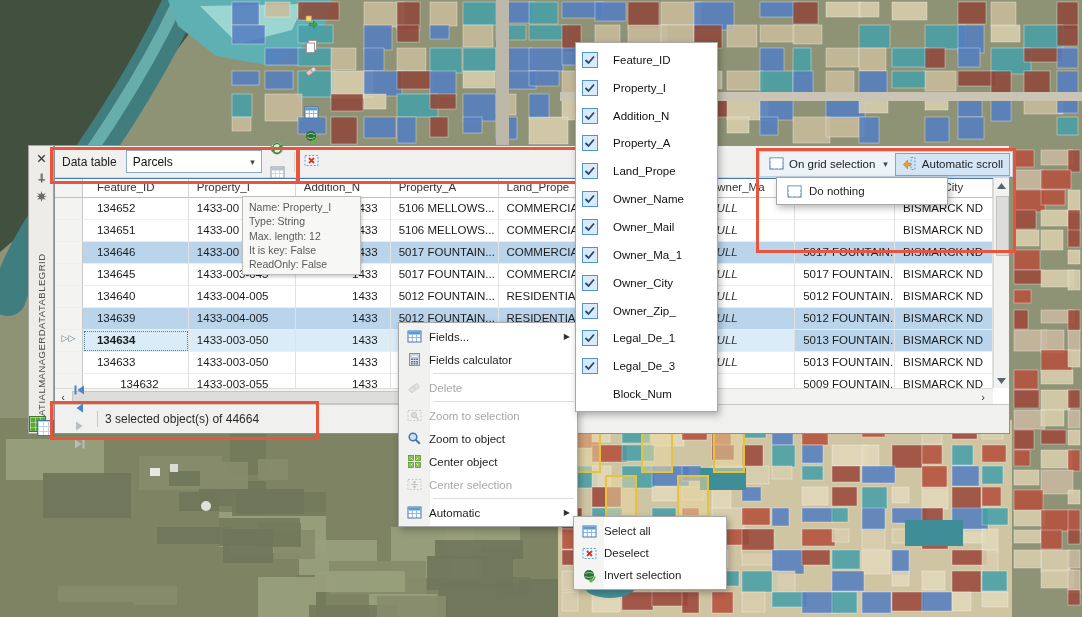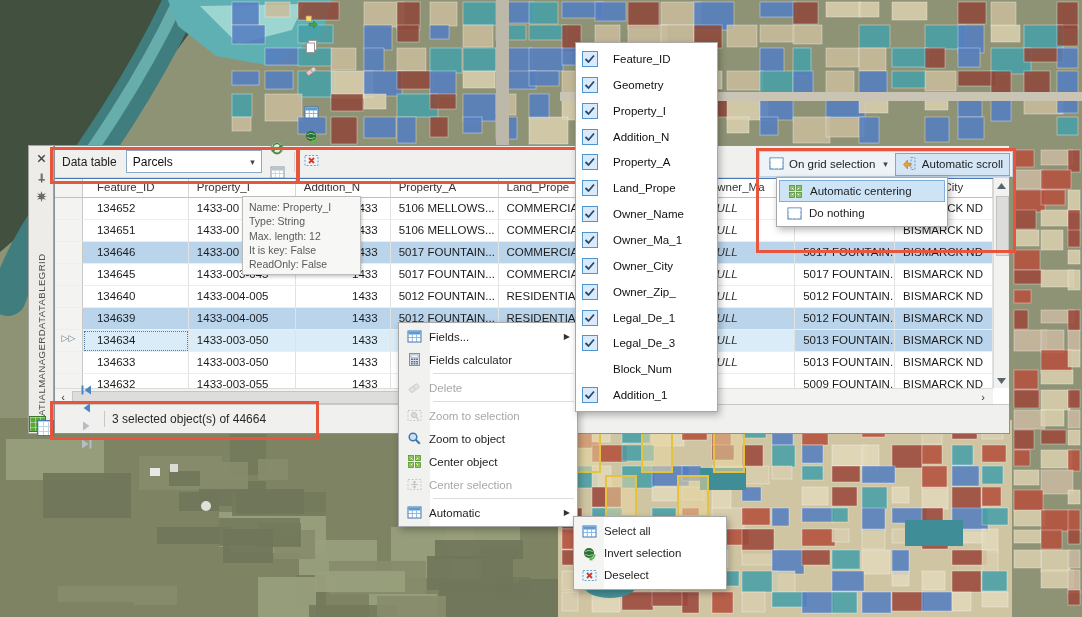--- a/index.html
+++ b/index.html
@@ -45,41 +45,41 @@
   .gc{box-sizing:border-box;border-right:1px solid #e2e2e0;border-bottom:1px solid #ededeb;
       height:22px;font-size:11.5px;color:#1c1c1c;white-space:nowrap;overflow:hidden;
       padding:4px 6px 0 8px;}
   .th{height:19px;padding-top:2px;color:#333;border-bottom:1px solid #c0c0bc;border-right:1px solid #d6d6d2;background:#fff;}
   .ind{background:#f3f3f1;border-right:1px solid #c8c8c4;text-align:center;padding:3px 0 0 0;
        font-size:9px;color:#6a7a86;}
   .num{text-align:right;padding-right:12px;}
   .padL{padding-left:14px;}
   .sel{background:#b9d4eb;}
   .cur{background:#d9ecf7;}
-  .focus-cell{outline:1px dotted #5a7a9a;outline-offset:-2px;}
+  .focus-cell{outline:1px dotted #5a7a9a;outline-offset:-2px;font-weight:bold;}
   .null-italic{font-style:italic;color:#333;}
 
   
   #vscroll{position:absolute;left:938px;top:32px;width:16px;height:210px;background:#f2f2f0;
            border-left:1px solid #d8d8d4;box-sizing:border-box;}
   .vs-btn{position:absolute;left:0;width:15px;height:15px;display:flex;align-items:center;
           justify-content:center;cursor:pointer;}
   #vs-thumb{position:absolute;left:2px;top:18px;width:11px;height:58px;background:#dcdcda;
             border:1px solid #c2c2be;cursor:pointer;}
   #hscroll{position:absolute;left:0;top:242px;width:938px;height:16px;background:#f3f3f1;
            border-top:1px solid #dcdcd8;box-sizing:border-box;}
   .hs-btn{position:absolute;top:0;width:16px;height:15px;display:flex;align-items:center;
           justify-content:center;font-size:11px;color:#333;cursor:pointer;}
   #hs-thumb{position:absolute;left:17px;top:2px;width:560px;height:11px;background:#dddddb;
             border:1px solid #c6c6c2;cursor:pointer;}
 
   
   #status{position:absolute;left:0;top:258px;width:100%;height:29px;background:#f0f0ee;
           border-top:1px solid #c8c8c4;box-sizing:border-box;display:flex;align-items:center;
-          padding-left:20px;}
+          padding-left:13px;}
   .nav-btn{width:22px;height:18px;display:flex;align-items:center;justify-content:center;
            cursor:pointer;margin-right:4px;}
   .st-sep{width:1px;height:16px;background:#c8c8c4;margin:0 7px 0 3px;}
   .st-text{font-size:12px;color:#2a2a2a;}
 
   
   .menu{position:absolute;background:#fff;border:1px solid #a8a8a8;
         box-shadow:2px 3px 7px rgba(0,0,0,.28);box-sizing:border-box;}
   .menu-item{display:flex;align-items:center;font-size:11.5px;color:#1e1e1e;position:relative;
              cursor:pointer;}
@@ -713,21 +713,21 @@
           <div class="gc num" style="width: 95px;">1433</div>
           <div class="gc" style="width: 108px;"></div>
           <div class="gc" style="width: 110px;"></div>
           <div class="gc" style="width: 92px;"></div>
           <div class="gc null-italic" style="width: 95px;">NULL</div>
           <div class="gc" style="width: 100px;">5013 FOUNTAIN...</div>
           <div class="gc" style="width: 98px;">BISMARCK ND</div>
         </div>
         <div class="g-row">
           <div class="gc ind" style="width: 28px;"></div>
-          <div class="gc padL" style="width: 106px;">134632</div>
+          <div class="gc padL" style="width: 106px; text-align: center;">134632</div>
           <div class="gc" style="width: 107px;">1433-003-055</div>
           <div class="gc num" style="width: 95px;">1433</div>
           <div class="gc" style="width: 108px;"></div>
           <div class="gc" style="width: 110px;"></div>
           <div class="gc" style="width: 92px;"></div>
           <div class="gc" style="width: 95px;"></div>
           <div class="gc" style="width: 100px;">5009 FOUNTAIN...</div>
           <div class="gc" style="width: 98px;">BISMARCK ND</div>
         </div>
       </div>
@@ -793,34 +793,20 @@
     </div>
     <div class="gs-btn pressed">
       <span id="gs-icon2"><svg width="15" height="15" viewBox="0 0 15 15">
             <rect x="9" y="1.5" width="4" height="12" fill="#cfe2f4" stroke="#6aa0cc" stroke-dasharray="2 1.5"></rect>
             <path d="M1.5 8.5 L5.5 4 L5.5 7 L8.5 7 L8.5 10 L5.5 10 L5.5 13 Z" fill="#e8a03c" stroke="#b87820" stroke-width=".6"></path>
           </svg></span>
       <span>Automatic scroll</span>
     </div>
   </div>
   <div id="gridsel-menu" class="menu">
-      <div class="menu-item selected-opt">
-        <span class="mi-icon">
-          <svg width="15" height="15" viewBox="0 0 15 15">
-            <g fill="#8fc45a" stroke="#4a8a28" stroke-width=".7">
-              <rect x="1.5" y="1.5" width="5" height="5"></rect>
-              <rect x="8.5" y="1.5" width="5" height="5"></rect>
-              <rect x="1.5" y="8.5" width="5" height="5"></rect>
-              <rect x="8.5" y="8.5" width="5" height="5"></rect>
-            </g>
-            <path d="M4 4 l1.5 1.5 M11 4 l-1.5 1.5 M4 11 l1.5-1.5 M11 11 l-1.5-1.5" stroke="#fff" stroke-width="1"></path>
-          </svg>
-        </span>
-        <span class="mi-label">Automatic centering</span>
-      </div>
       <div class="menu-item">
         <span class="mi-icon">
           <svg width="15" height="15" viewBox="0 0 15 15">
             <rect x="1" y="2" width="13" height="11" fill="#fff" stroke="#3c78b4"></rect>
             <rect x="1.5" y="2.5" width="12" height="3" fill="#fff"></rect>
             <path d="M1 8.5 H14 M5.3 5.5 V13 M9.6 5.5 V13" stroke="#fff" stroke-width="1" opacity=".7"></path>
           </svg>
         </span>
         <span class="mi-label">Do nothing</span>
       </div>
@@ -840,27 +826,20 @@
             <rect x=".5" y=".5" width="15" height="15" fill="#d8eafb" stroke="#4f94cd"></rect>
             <path d="M3.5 8 L6.5 11 L12 4.5" stroke="#2a4a66" stroke-width="1.8" fill="none"></path>
           </svg></span>
         <span class="fp-label">Feature_ID</span>
       </div>
       <div class="fp-item">
         <span class="fp-check"><svg width="16" height="16" viewBox="0 0 16 16">
             <rect x=".5" y=".5" width="15" height="15" fill="#d8eafb" stroke="#4f94cd"></rect>
             <path d="M3.5 8 L6.5 11 L12 4.5" stroke="#2a4a66" stroke-width="1.8" fill="none"></path>
           </svg></span>
-        <span class="fp-label">Geometry</span>
-      </div>
-      <div class="fp-item">
-        <span class="fp-check"><svg width="16" height="16" viewBox="0 0 16 16">
-            <rect x=".5" y=".5" width="15" height="15" fill="#d8eafb" stroke="#4f94cd"></rect>
-            <path d="M3.5 8 L6.5 11 L12 4.5" stroke="#2a4a66" stroke-width="1.8" fill="none"></path>
-          </svg></span>
         <span class="fp-label">Property_I</span>
       </div>
       <div class="fp-item">
         <span class="fp-check"><svg width="16" height="16" viewBox="0 0 16 16">
             <rect x=".5" y=".5" width="15" height="15" fill="#d8eafb" stroke="#4f94cd"></rect>
             <path d="M3.5 8 L6.5 11 L12 4.5" stroke="#2a4a66" stroke-width="1.8" fill="none"></path>
           </svg></span>
         <span class="fp-label">Addition_N</span>
       </div>
       <div class="fp-item">
@@ -876,20 +855,27 @@
             <path d="M3.5 8 L6.5 11 L12 4.5" stroke="#2a4a66" stroke-width="1.8" fill="none"></path>
           </svg></span>
         <span class="fp-label">Land_Prope</span>
       </div>
       <div class="fp-item">
         <span class="fp-check"><svg width="16" height="16" viewBox="0 0 16 16">
             <rect x=".5" y=".5" width="15" height="15" fill="#d8eafb" stroke="#4f94cd"></rect>
             <path d="M3.5 8 L6.5 11 L12 4.5" stroke="#2a4a66" stroke-width="1.8" fill="none"></path>
           </svg></span>
         <span class="fp-label">Owner_Name</span>
+      </div>
+      <div class="fp-item">
+        <span class="fp-check"><svg width="16" height="16" viewBox="0 0 16 16">
+            <rect x=".5" y=".5" width="15" height="15" fill="#d8eafb" stroke="#4f94cd"></rect>
+            <path d="M3.5 8 L6.5 11 L12 4.5" stroke="#2a4a66" stroke-width="1.8" fill="none"></path>
+          </svg></span>
+        <span class="fp-label">Owner_Mail</span>
       </div>
       <div class="fp-item">
         <span class="fp-check"><svg width="16" height="16" viewBox="0 0 16 16">
             <rect x=".5" y=".5" width="15" height="15" fill="#d8eafb" stroke="#4f94cd"></rect>
             <path d="M3.5 8 L6.5 11 L12 4.5" stroke="#2a4a66" stroke-width="1.8" fill="none"></path>
           </svg></span>
         <span class="fp-label">Owner_Ma_1</span>
       </div>
       <div class="fp-item">
         <span class="fp-check"><svg width="16" height="16" viewBox="0 0 16 16">
@@ -915,27 +901,20 @@
       <div class="fp-item">
         <span class="fp-check"><svg width="16" height="16" viewBox="0 0 16 16">
             <rect x=".5" y=".5" width="15" height="15" fill="#d8eafb" stroke="#4f94cd"></rect>
             <path d="M3.5 8 L6.5 11 L12 4.5" stroke="#2a4a66" stroke-width="1.8" fill="none"></path>
           </svg></span>
         <span class="fp-label">Legal_De_3</span>
       </div>
       <div class="fp-item">
         <span class="fp-check"></span>
         <span class="fp-label">Block_Num</span>
-      </div>
-      <div class="fp-item">
-        <span class="fp-check"><svg width="16" height="16" viewBox="0 0 16 16">
-            <rect x=".5" y=".5" width="15" height="15" fill="#d8eafb" stroke="#4f94cd"></rect>
-            <path d="M3.5 8 L6.5 11 L12 4.5" stroke="#2a4a66" stroke-width="1.8" fill="none"></path>
-          </svg></span>
-        <span class="fp-label">Addition_1</span>
       </div>
     </div>
 
   <div id="ctx-menu" class="menu">
       <div class="menu-item">
         <span class="mi-icon">
           <svg width="15" height="15" viewBox="0 0 15 15">
             <rect x="1" y="2" width="13" height="11" fill="#fff" stroke="#3c78b4"></rect>
             <rect x="1.5" y="2.5" width="12" height="3" fill="#5b9bd5"></rect>
             <path d="M1 8.5 H14 M5.3 5.5 V13 M9.6 5.5 V13" stroke="#5b9bd5" stroke-width="1" opacity=".7"></path>
@@ -1039,35 +1018,35 @@
             <rect x="1" y="2" width="13" height="11" fill="#fff" stroke="#3c78b4"></rect>
             <rect x="1.5" y="2.5" width="12" height="3" fill="#5b9bd5"></rect>
             <path d="M1 8.5 H14 M5.3 5.5 V13 M9.6 5.5 V13" stroke="#5b9bd5" stroke-width="1" opacity=".7"></path>
           </svg>
         </span>
         <span class="mi-label">Select all</span>
       </div>
       <div class="menu-item">
         <span class="mi-icon">
           <svg width="15" height="15" viewBox="0 0 15 15">
+            <rect x="1" y="2.5" width="13" height="10" fill="#eef4fa" stroke="#6aa0cc" stroke-width="1" stroke-dasharray="2 1.6"></rect>
+            <path d="M5 5 L10 10 M10 5 L5 10" stroke="#d03a2a" stroke-width="1.8"></path>
+          </svg>
+        </span>
+        <span class="mi-label">Deselect</span>
+      </div>
+      <div class="menu-item">
+        <span class="mi-icon">
+          <svg width="15" height="15" viewBox="0 0 15 15">
             <circle cx="7" cy="7" r="5" fill="#2f6e3a"></circle>
             <path d="M3.2 5.5 Q7 3.2 10.8 5.5 M3.2 8.5 Q7 10.8 10.8 8.5" stroke="#8fd08f" stroke-width="1" fill="none"></path>
             <path d="M13 8.5 A6.2 6.2 0 0 1 7.5 13.4 M7.5 13.4 l2-2.6 M7.5 13.4 l3 .4" stroke="#58b944" stroke-width="1.5" fill="none"></path>
           </svg>
         </span>
         <span class="mi-label">Invert selection</span>
-      </div>
-      <div class="menu-item">
-        <span class="mi-icon">
-          <svg width="15" height="15" viewBox="0 0 15 15">
-            <rect x="1" y="2.5" width="13" height="10" fill="#eef4fa" stroke="#6aa0cc" stroke-width="1" stroke-dasharray="2 1.6"></rect>
-            <path d="M5 5 L10 10 M10 5 L5 10" stroke="#d03a2a" stroke-width="1.8"></path>
-          </svg>
-        </span>
-        <span class="mi-label">Deselect</span>
       </div>
     </div>
 
   <div class="annotation" style="left: 50px; top: 147px; width: 243px; height: 31px; border-color: rgb(232, 84, 60);"></div>
   <div class="annotation" style="left: 297px; top: 147px; width: 281px; height: 31px; border-color: rgb(232, 84, 60);"></div>
   <div class="annotation" style="left: 756px; top: 148px; width: 254px; height: 99px; border-color: rgb(232, 84, 60);"></div>
   <div class="annotation" style="left: 50px; top: 401px; width: 263px; height: 33px; border-color: rgb(232, 84, 60);"></div>
 </div>
 
 </body></html>

